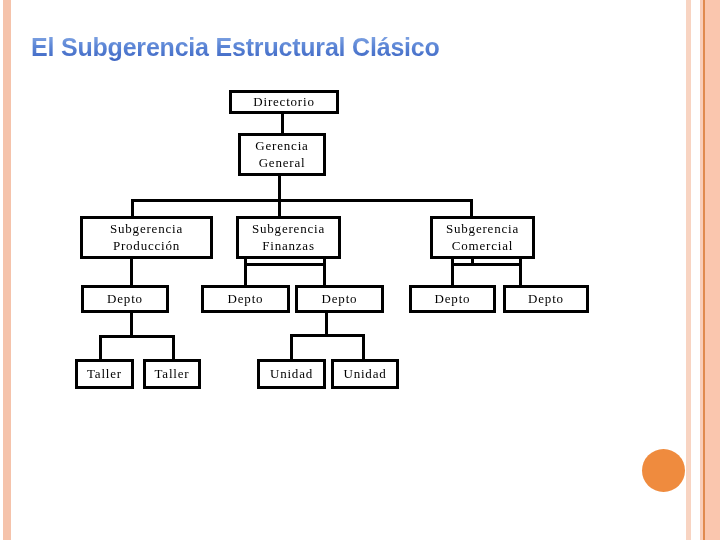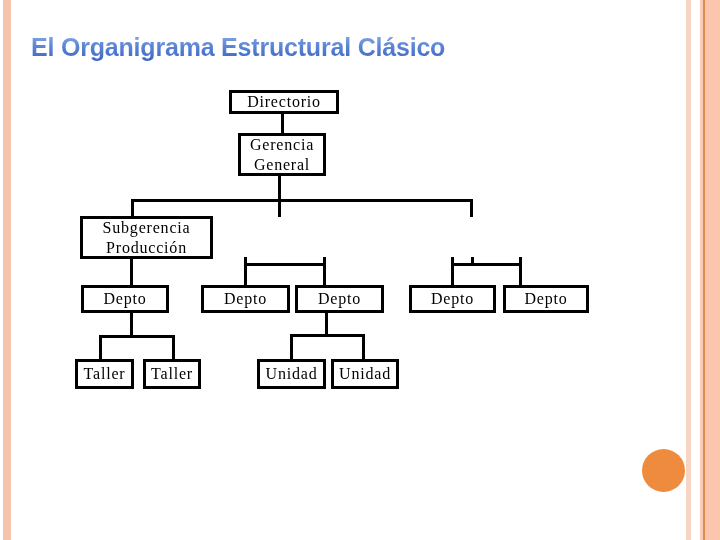--- a/index.html
+++ b/index.html
@@ -40,21 +40,21 @@
       -webkit-text-fill-color:transparent;
     }
   }
 
   
   .box {
     position:absolute; box-sizing:border-box;
     background:#ffffff; border:3px solid #000000;
     display:flex; align-items:center; justify-content:center;
     text-align:center;
-    font-size:16px; letter-spacing:0.8px; line-height:1.25;
+    font-size:13px; letter-spacing:0.8px; line-height:1.25;
     color:#000000;
   }
   .n-directorio     { left:229px; top:90px;  width:110px; height:24px; }
   .n-gerencia       { left:238px; top:133px; width:88px;  height:43px; }
   .n-sub-produccion { left:80px;  top:216px; width:133px; height:43px; }
   .n-sub-finanzas   { left:236px; top:216px; width:105px; height:43px; }
   .n-sub-comercial  { left:430px; top:216px; width:105px; height:43px; }
   .n-depto1 { left:81px;  top:285px; width:88px; height:28px; }
   .n-depto2 { left:201px; top:285px; width:89px; height:28px; }
   .n-depto3 { left:295px; top:285px; width:89px; height:28px; }
@@ -94,21 +94,21 @@
 
 <div class="slide">
 
   <div class="stripe stripe-left"></div>
   <div class="stripe stripe-r1"></div>
   <div class="stripe stripe-r2"></div>
   <div class="stripe stripe-r3"></div>
   <div class="stripe stripe-r4"></div>
   <div class="circle"></div>
 
-  <div class="title">El Organigrama Estructural Clásico</div>
+  <div class="title">El Subgerencia Estructural Clásico</div>
 
   <div class="ln c-v-dir-ger"></div>
   <div class="ln c-v-ger-main"></div>
   <div class="ln c-h-main"></div>
   <div class="ln c-v-main-prod"></div>
   <div class="ln c-v-main-com"></div>
   <div class="ln c-v-prod-d1"></div>
   <div class="ln c-v-fin-d2"></div>
   <div class="ln c-v-fin-d3"></div>
   <div class="ln c-h-fin"></div>
@@ -121,20 +121,22 @@
   <div class="ln c-v-taller1"></div>
   <div class="ln c-v-taller2"></div>
   <div class="ln c-v-d3-down"></div>
   <div class="ln c-h-unidad"></div>
   <div class="ln c-v-unidad1"></div>
   <div class="ln c-v-unidad2"></div>
 
   <div class="box n-directorio">Directorio</div>
   <div class="box n-gerencia">Gerencia General</div>
   <div class="box n-sub-produccion">Subgerencia Producción</div>
+  <div class="box n-sub-finanzas">Subgerencia Finanzas</div>
+  <div class="box n-sub-comercial">Subgerencia Comercial</div>
   <div class="box n-depto1">Depto</div>
   <div class="box n-depto2">Depto</div>
   <div class="box n-depto3">Depto</div>
   <div class="box n-depto4">Depto</div>
   <div class="box n-depto5">Depto</div>
   <div class="box n-taller1">Taller</div>
   <div class="box n-taller2">Taller</div>
   <div class="box n-unidad1">Unidad</div>
   <div class="box n-unidad2">Unidad</div>
 

